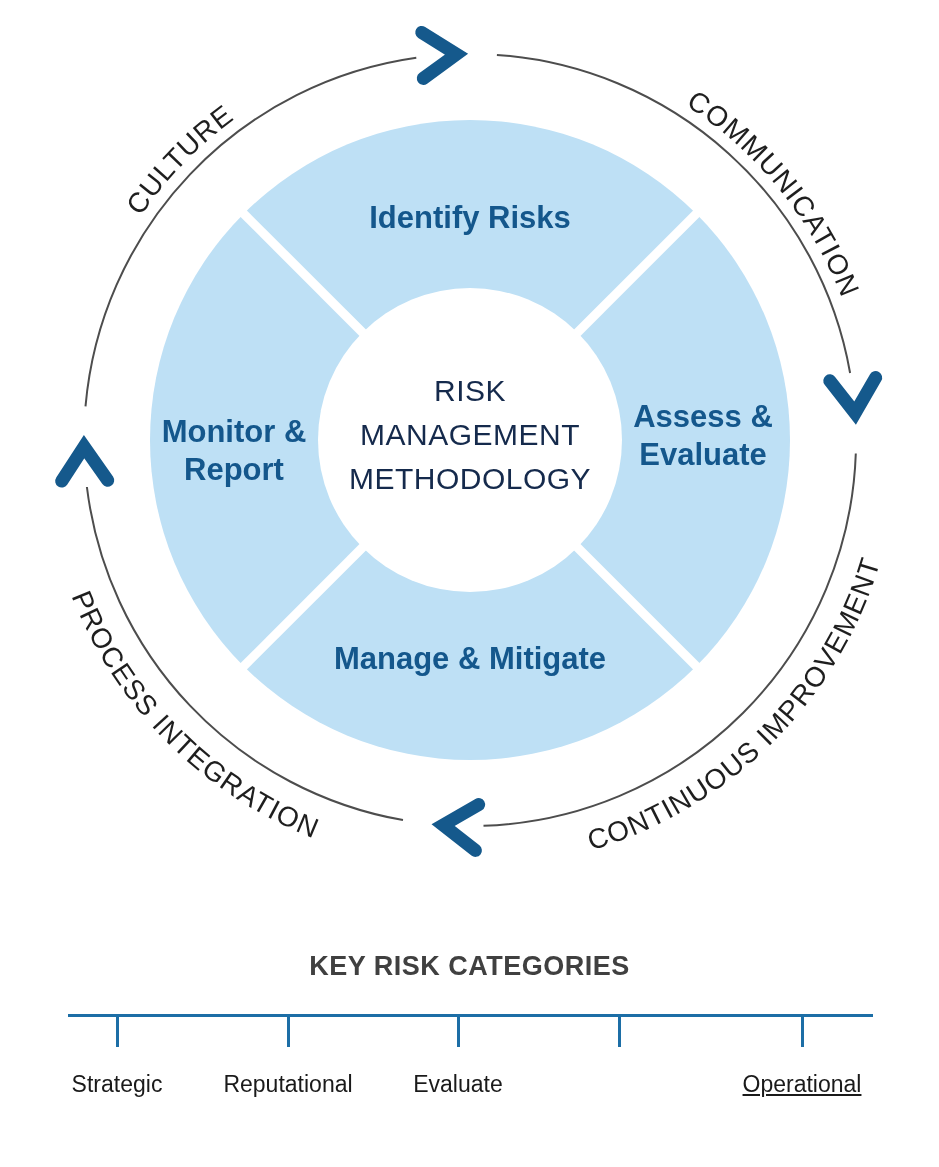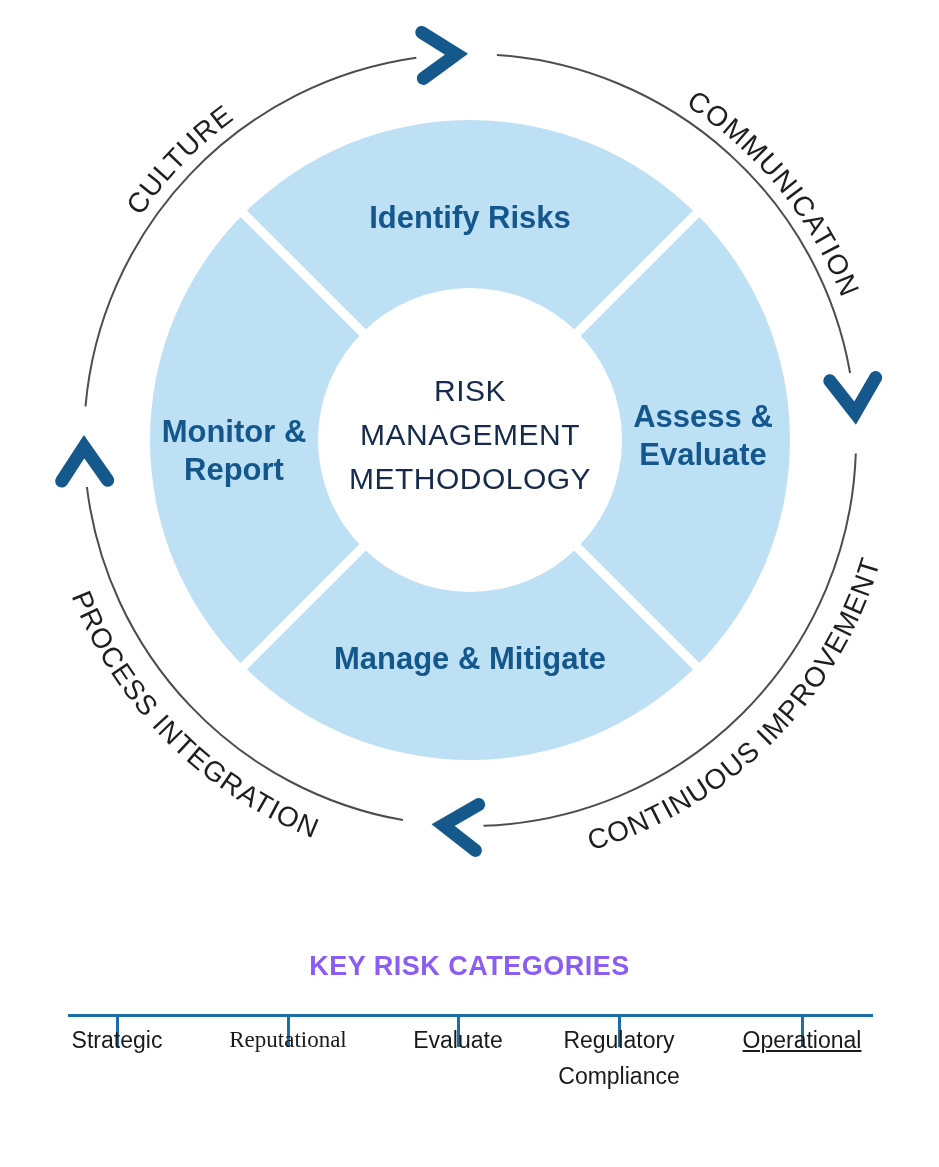--- a/index.html
+++ b/index.html
@@ -20,35 +20,35 @@
   .hub{fill:#ffffff;}
 
   
   .outer-label{font-size:28px;fill:#1e1e1e;letter-spacing:1px;}
   .quad-label{font-size:31px;font-weight:bold;fill:#14578c;text-anchor:middle;}
   .hub-label{font-size:30px;fill:#152a4c;text-anchor:middle;letter-spacing:.5px;}
 
   
   .krc-title{
     position:absolute;left:0;top:951px;width:939px;
-    text-align:center;font-size:27px;font-weight:bold;color:#8b5cf6;
+    text-align:center;font-size:27px;font-weight:bold;color:#404040;
     letter-spacing:.5px;
   }
   .krc-axis{
     position:absolute;left:68px;top:1014px;width:805px;height:3px;
     background:#1c6ea6;
   }
   .krc-tick{
     position:absolute;top:1014px;width:3px;height:33px;
     background:#1c6ea6;
   }
   .krc-label{
-    position:absolute;top:1022px;
+    position:absolute;top:1066px;
     transform:translateX(-50%);
-    font-size:23px;color:#1a1a1a;text-align:center;
+    font-size:23px;color:#1a1a1a;text-align:left;
     white-space:nowrap;line-height:36px;
   }
   .krc-label.wrap{white-space:normal;width:140px;}
 </style>
 </head>
 <body>
 
 <div class="page">
 
   <svg class="diagram-svg" width="939" height="900" viewBox="0 0 939 900" xmlns="http://www.w3.org/2000/svg">
@@ -121,18 +121,17 @@
 
   <div class="krc-axis"></div>
 
   <div class="krc-tick" style="left:115.5px;"></div>
   <div class="krc-tick" style="left:286.5px;"></div>
   <div class="krc-tick" style="left:456.5px;"></div>
   <div class="krc-tick" style="left:617.5px;"></div>
   <div class="krc-tick" style="left:800.5px;"></div>
 
   <div class="krc-label" style="left:117px;">Strategic</div>
-  <div class="krc-label" style="left:288px;font-family:Liberation Serif, serif;">Reputational</div>
+  <div class="krc-label" style="left:288px;">Reputational</div>
   <div class="krc-label" style="left:458px;">Evaluate</div>
-  <div class="krc-label wrap" style="left:619px;">Regulatory Compliance</div>
   <div class="krc-label" style="left:802px;text-decoration:underline;">Operational</div>
 
 </div>
 
 </body></html>

